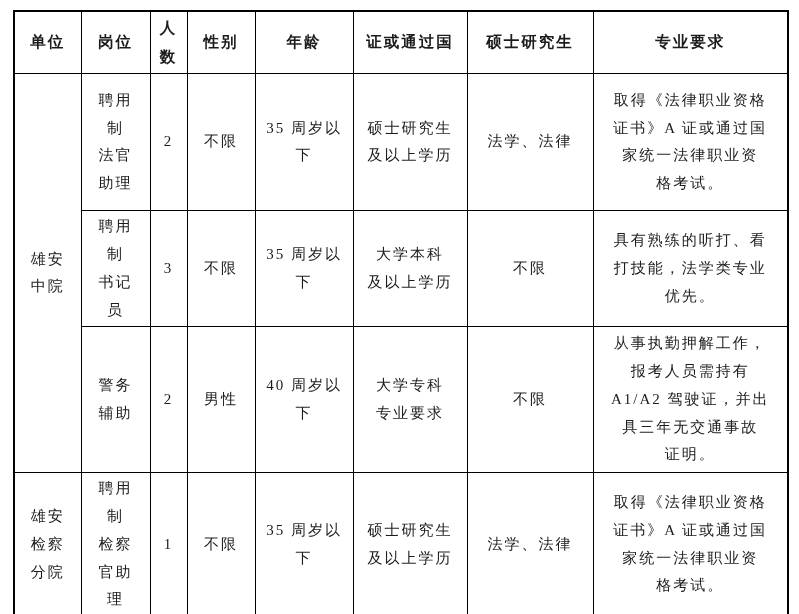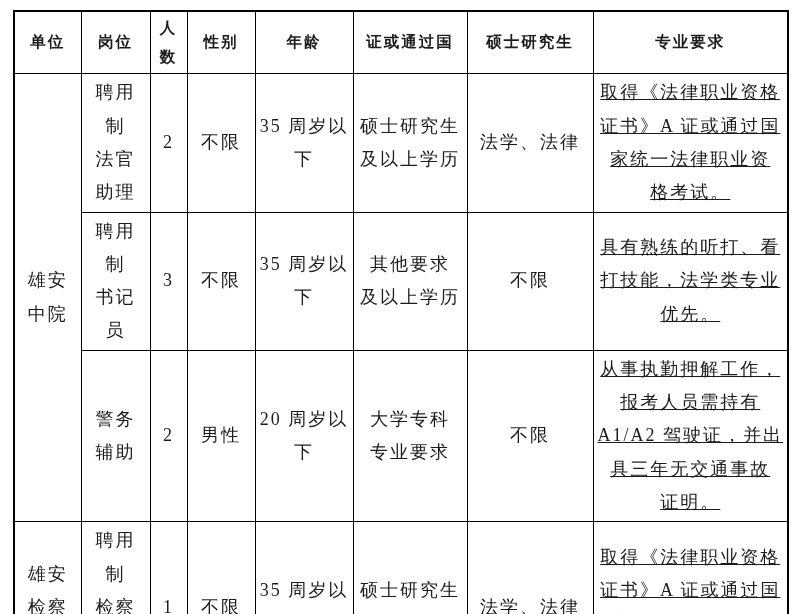--- a/index.html
+++ b/index.html
@@ -28,21 +28,21 @@
     font-family: "Liberation Serif", "DejaVu Serif", serif;
     color: #1c1c1c;
     background: #ffffff;
   }
   table.recruit th,
   table.recruit td {
     border: 1px solid #000000;
     text-align: center;
     vertical-align: middle;
     white-space: pre-line;
-    font-size: 18px;
+    font-size: 15px;
     line-height: 1.85;
     letter-spacing: 2px;
     padding: 2px;
     overflow: hidden;
   }
   table.recruit th {
     font-weight: bold;
     font-size: 15.5px;
     letter-spacing: 2px;
   }
@@ -53,21 +53,20 @@
   tr.r4  { height: 138px; }
   td.unit { letter-spacing: 4px; line-height: 1.9; }
   td.pos  { letter-spacing: 4px; line-height: 1.9; }
   td.edu  { letter-spacing: 3px; }
   td.age  { letter-spacing: 1px; }
   td.other {
     text-align: left;
     letter-spacing: 1px;
     line-height: 1.8;
     padding: 6px 8px 6px 11px;
-    text-decoration: underline;
   }
 </style>
 </head>
 <body>
 
 <div class="page">
   <table class="recruit">
     <colgroup>
       <col style="width:67px">
       <col style="width:69px">
@@ -113,33 +112,33 @@
       </tr>
       <tr class="r2">
         <td class="pos">聘用
 制
 书记
 员</td>
         <td class="num">3</td>
         <td class="gen">不限</td>
         <td class="age">35 周岁以
 下</td>
-        <td class="edu">其他要求
+        <td class="edu">大学本科
 及以上学历</td>
         <td class="maj">不限</td>
         <td class="other">具有熟练的听打、看
 打技能，法学类专业
 优先。</td>
       </tr>
       <tr class="r3">
         <td class="pos">警务
 辅助</td>
         <td class="num">2</td>
         <td class="gen">男性</td>
-        <td class="age">20 周岁以
+        <td class="age">40 周岁以
 下</td>
         <td class="edu">大学专科
 专业要求</td>
         <td class="maj">不限</td>
         <td class="other">从事执勤押解工作，
 报考人员需持有
 A1/A2 驾驶证，并出
 具三年无交通事故
 证明。</td>
       </tr>

